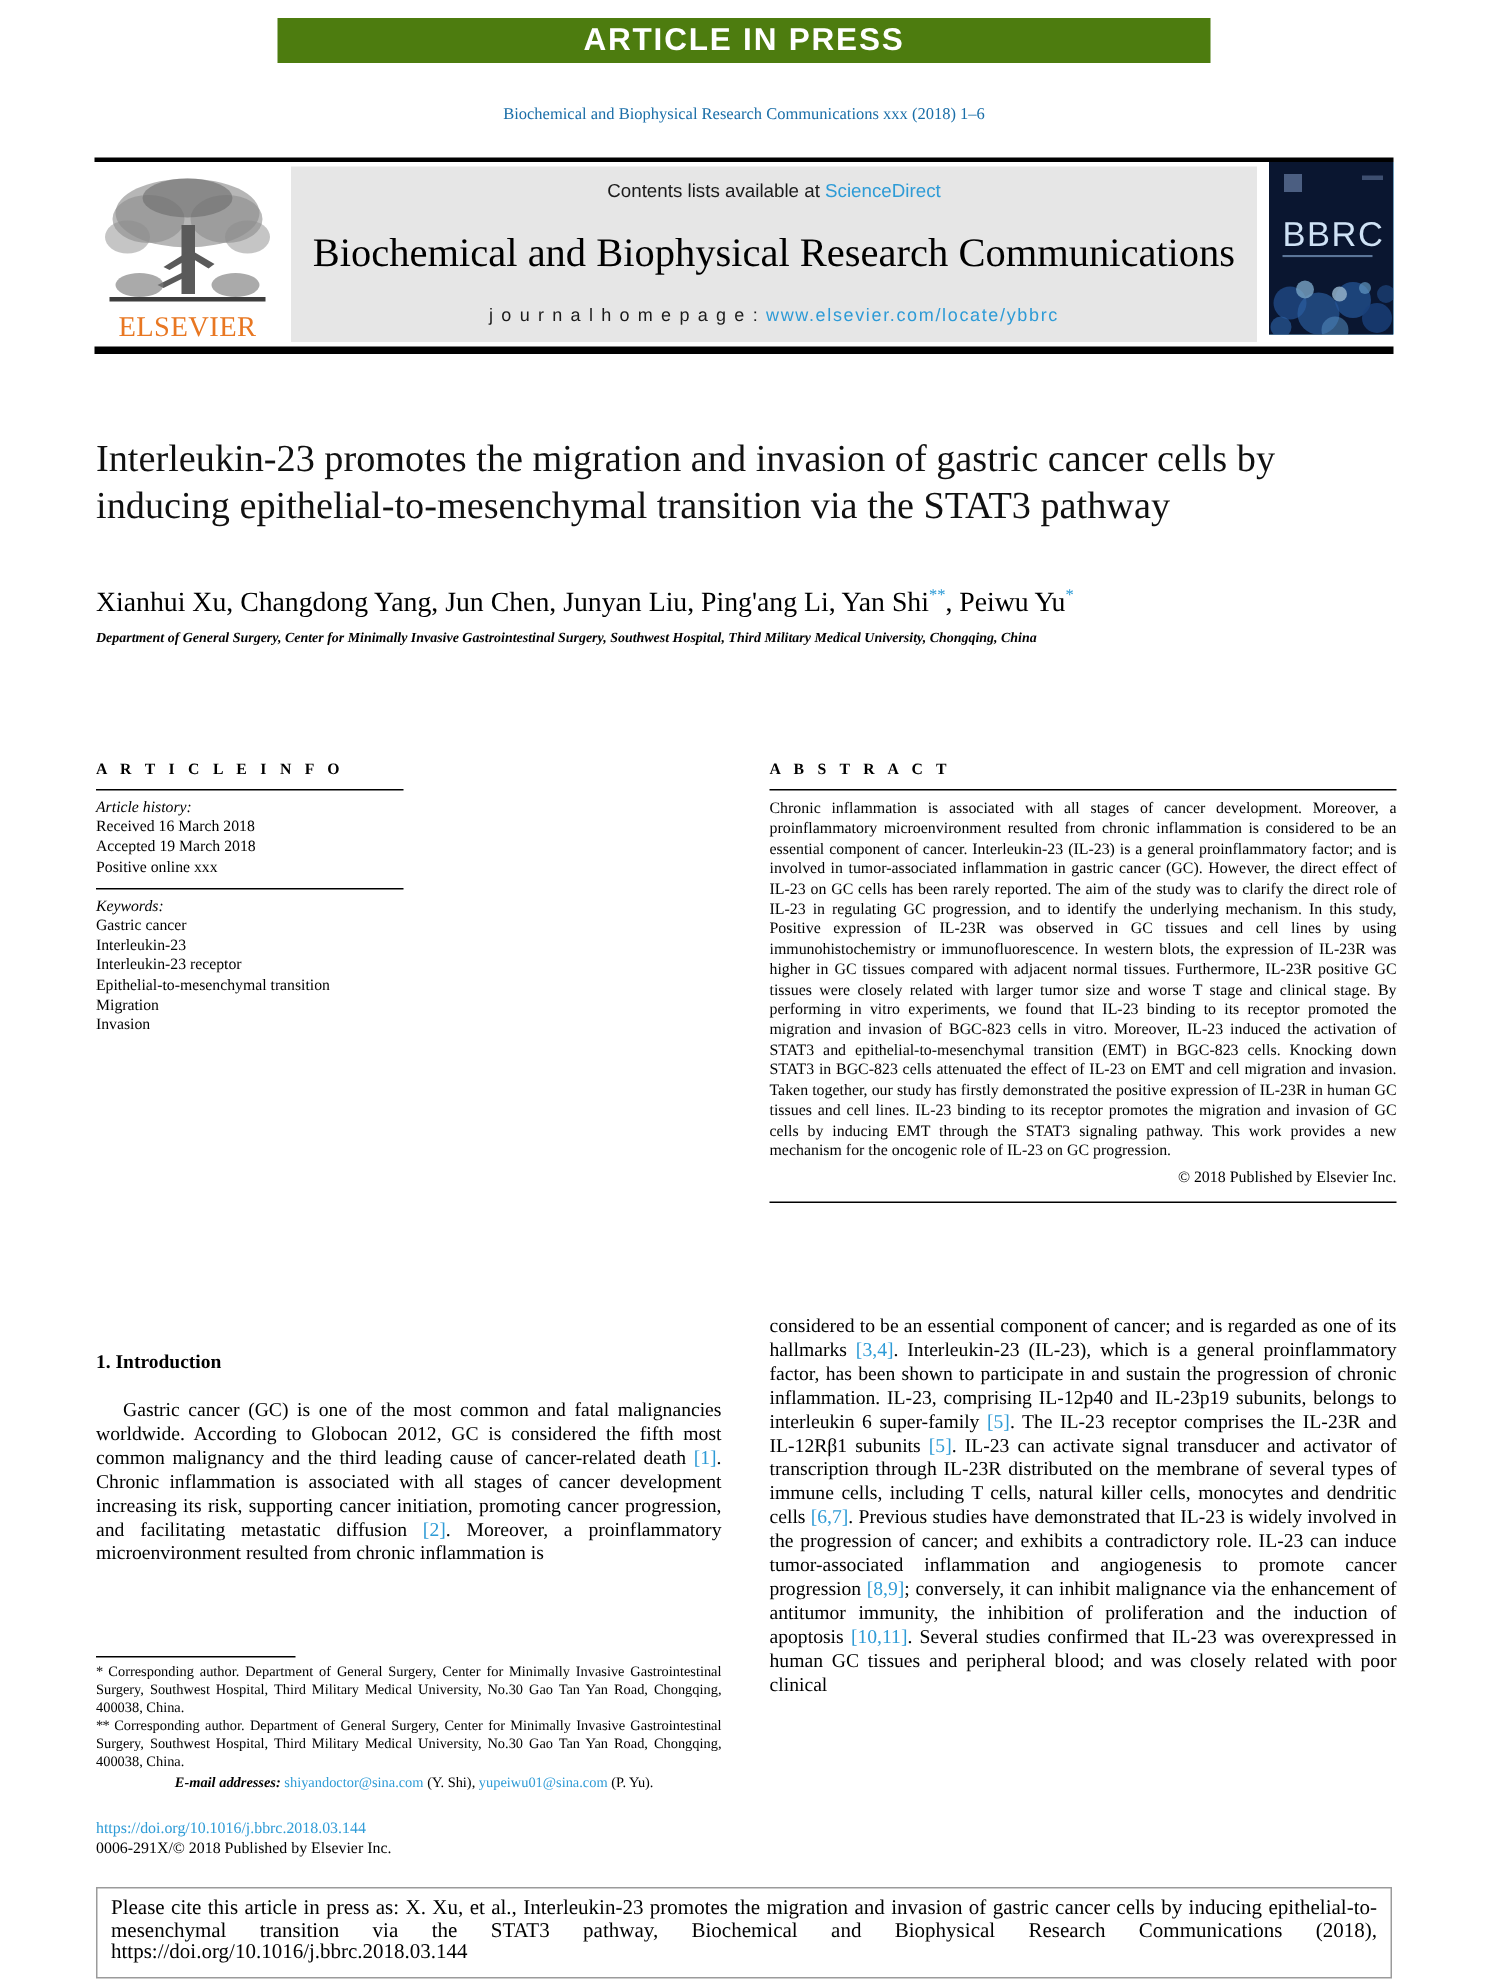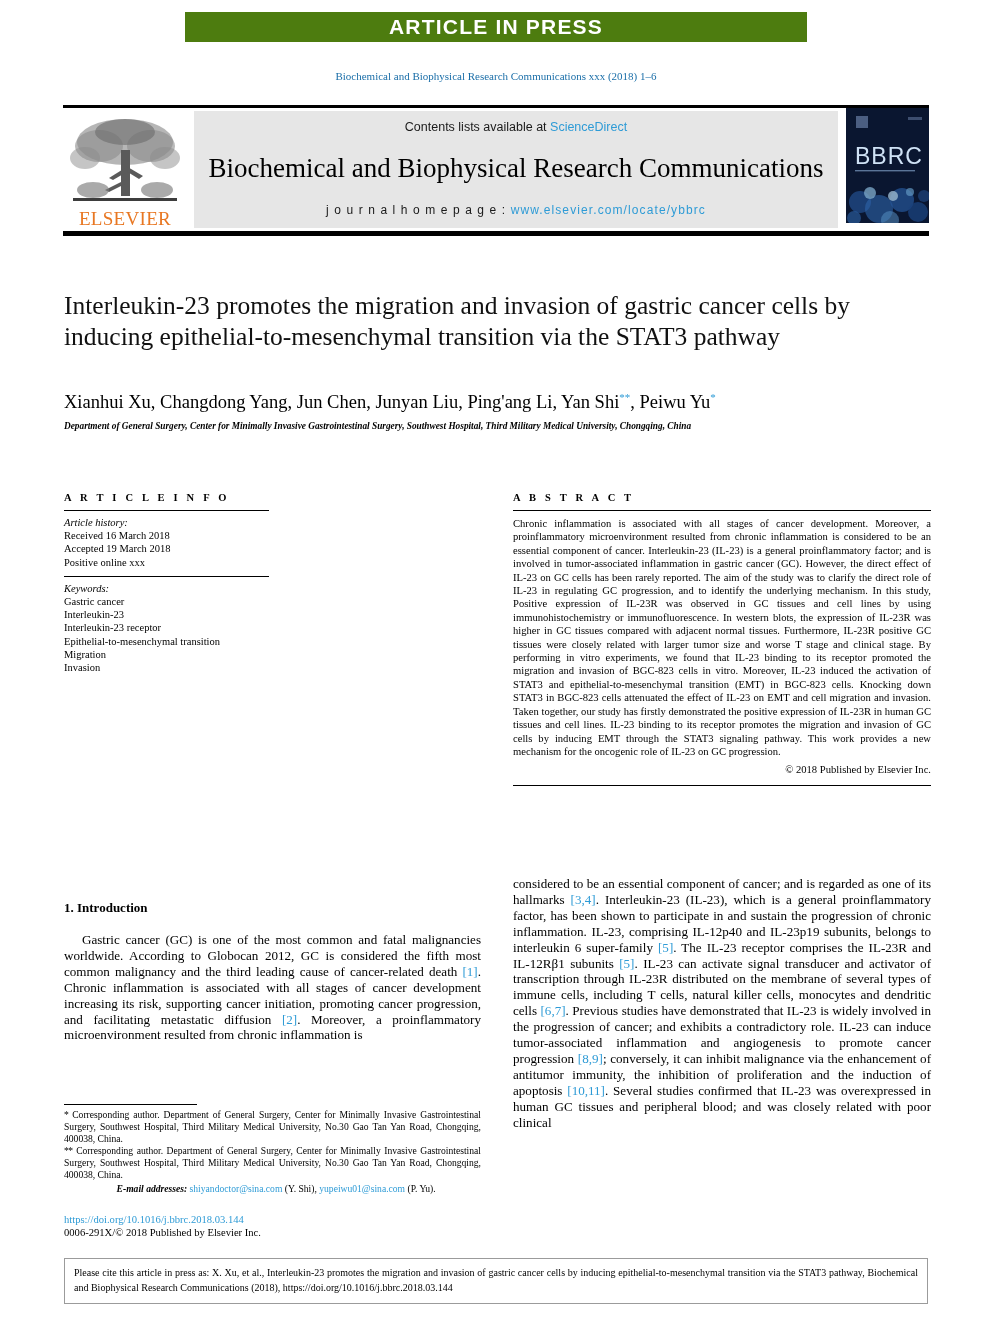--- a/index.html
+++ b/index.html
@@ -169,20 +169,21 @@
     font-style: italic;
     font-weight: bold;
   }
 
   
   .sec-head {
     font-family: "Liberation Serif", serif;
     font-weight: bold;
     font-size: 10.5px;
     letter-spacing: 3.2px;
+    margin-top: 16px;
   }
   .info-col {
     position: absolute;
     left: 64px;
     top: 492px;
     width: 205px;
   }
   .info-rule {
     border-top: 1.6px solid #000;
     margin: 7px 0 5px 0;
@@ -280,21 +281,21 @@
 
   
   .cite-box {
     position: absolute;
     left: 64px;
     top: 1258px;
     width: 864px;
     border: 1.4px solid #9b9b9b;
     box-sizing: border-box;
     padding: 7px 9px 8px 9px;
-    font-size: 10px;
+    font-size: 14px;
     line-height: 14.6px;
     text-align: justify;
   }
 </style>
 </head>
 <body>
 
 <div class="page">
 
   <div class="aip-banner">

